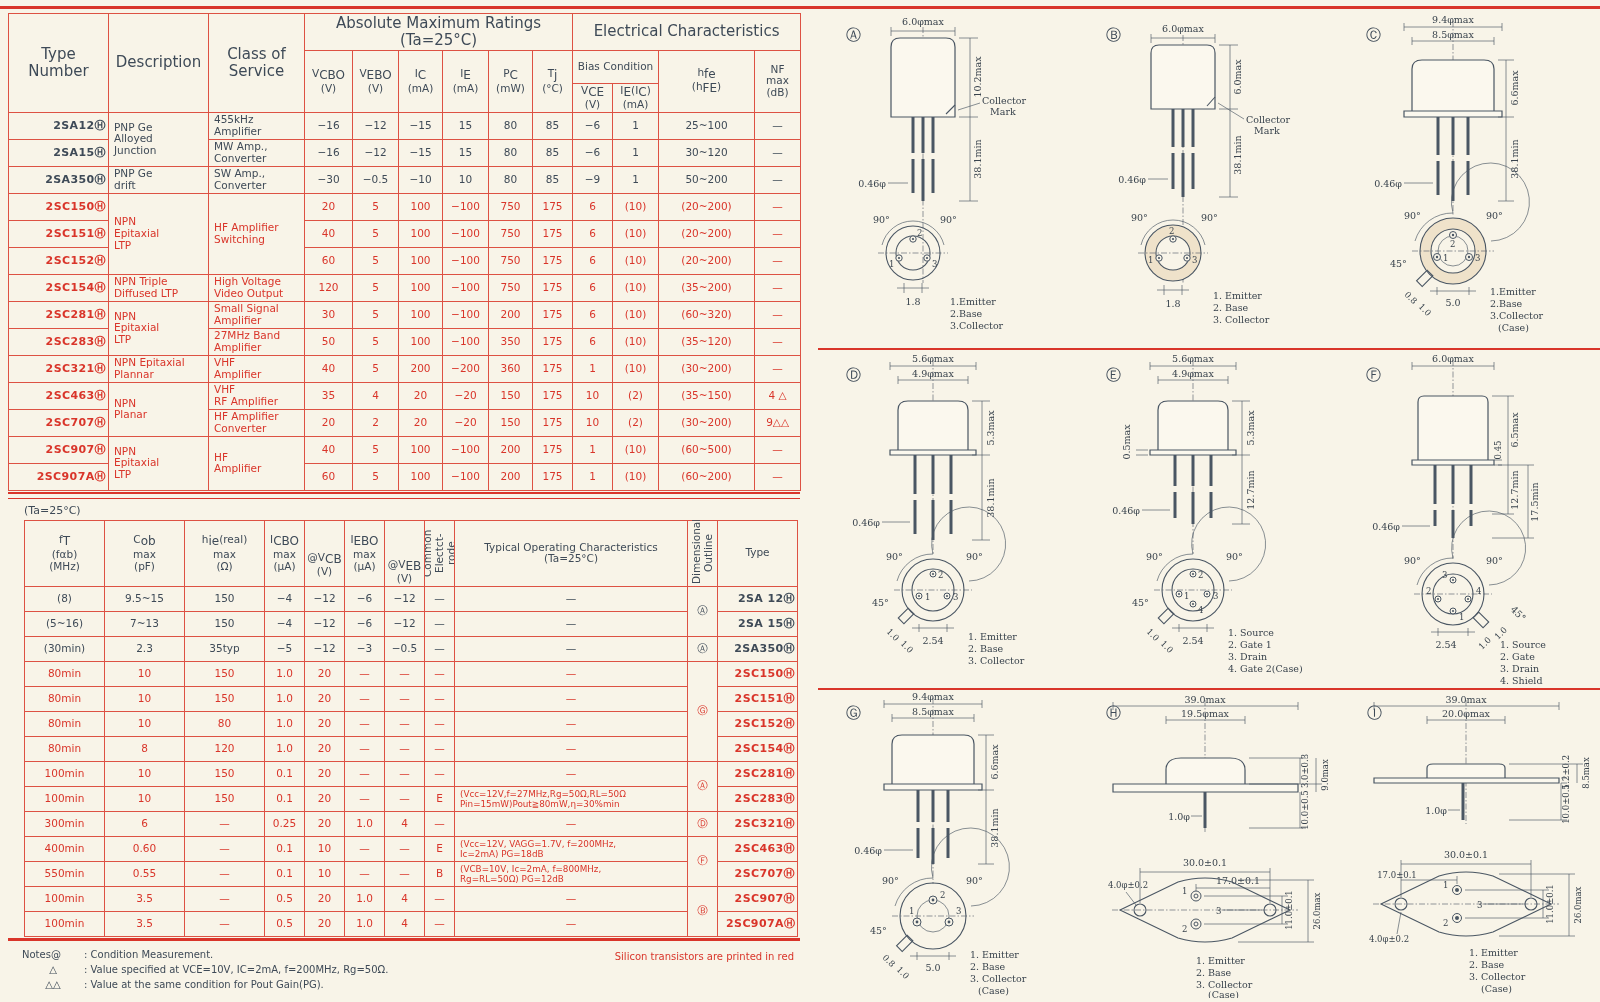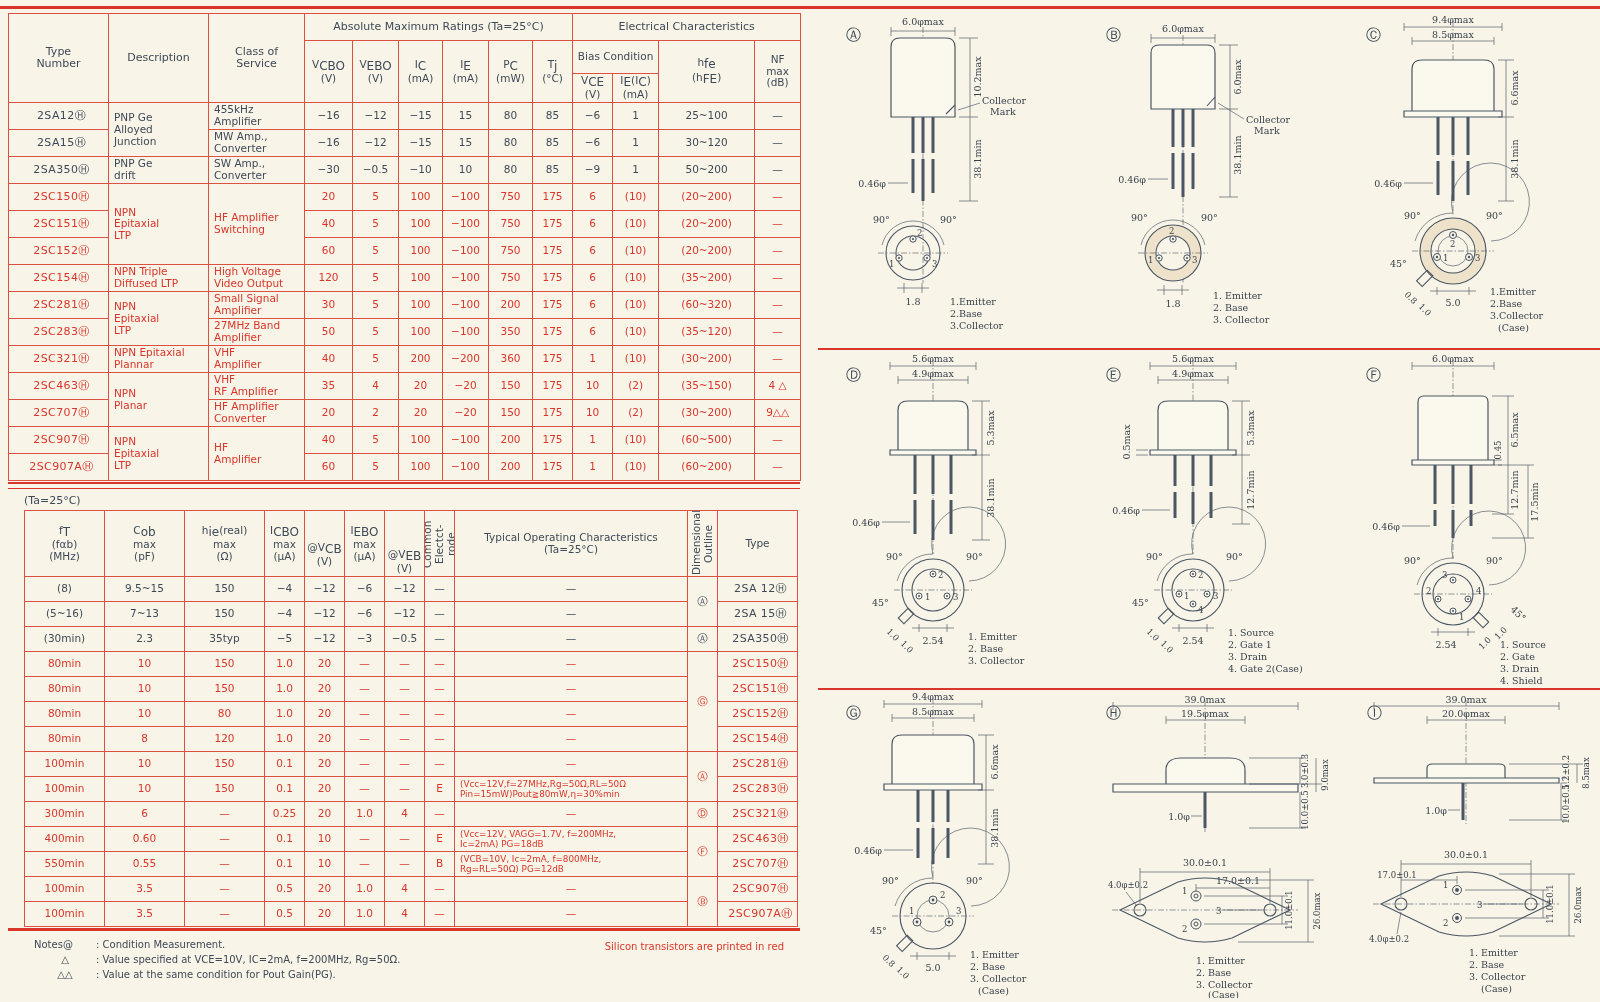--- a/index.html
+++ b/index.html
@@ -8,41 +8,41 @@
   .toprule{position:absolute;left:0;top:6px;width:1600px;height:3px;background:#d9352a}
   .left{position:absolute;left:8px;top:13px;width:792px}
   .right{position:absolute;left:818px;top:0;width:782px;height:1002px}
   .sep{position:absolute;left:0;width:782px;height:2px;background:#d9352a}
 
   .tbl{border-collapse:collapse;table-layout:fixed;width:792px}
   .tbl th,.tbl td{border:1.3px solid #dd5143;font:10.5px/1.12 "DejaVu Sans",sans-serif;
       color:#3e4a57;text-align:center;vertical-align:middle;padding:1px 2px;font-weight:normal;
       overflow:hidden}
   #t2{width:773px;margin-left:16px}
-  #t1 thead tr:first-child th{height:24px;font-size:11px}
+  #t1 thead tr:first-child th{height:24px;font-size:15px}
   #t1 thead tr:nth-child(2) th{height:30px}
   #t1 thead tr:nth-child(3) th{height:20px}
   #t1 tbody td{height:24px}
   #t2 thead th{height:56px}
   #t2 tbody td{height:22px}
-  #t1 tbody td:first-child,#t2 tbody td:last-child{font-weight:normal;text-align:center;
+  #t1 tbody td:first-child,#t2 tbody td:last-child{font-weight:bold;text-align:right;
       padding-left:8px;font-size:11px;letter-spacing:.4px}
   tr.r td{color:#d9352a}
   .lft{text-align:left!important;padding-left:5px!important;font-weight:normal!important}
   .sm{font-size:8.8px!important;line-height:1.15!important;letter-spacing:0!important}
   .out{font-size:13px;font-weight:normal!important}
   .vert{writing-mode:vertical-rl;transform:rotate(180deg);font-size:9.5px;line-height:1.1;padding:2px 0}
   sub{font-size:12px;vertical-align:-2px}
   .ta{font:11px "DejaVu Sans",sans-serif;margin:5px 0 3px 16px}
   .dbl{border-top:2px solid #d9352a;border-bottom:1.5px solid #d9352a;height:4px;margin-top:1px}
   .thick{height:3px;background:#d9352a;margin-top:1px}
   .notes{position:relative;margin-top:6px;font:10px/1.5 "DejaVu Sans",sans-serif}
-  .nrow{display:flex;margin-left:26px}
+  .nrow{display:flex;margin-left:14px}
   .nm{width:62px;flex:none}
-  .rednote{position:absolute;right:16px;top:2px;color:#d9352a}
+  .rednote{position:absolute;right:6px;top:2px;color:#d9352a}
 
   .dia-row{position:absolute;left:0;display:flex}
   .row1{top:14px;height:332px}.row2{top:354px;height:330px}.row3{top:692px;height:306px}
   .dia{position:relative;width:260px;height:100%}
   .wide{width:261px}
   .badge{position:absolute;left:28px;top:12px;font:15px "DejaVu Serif",serif;color:#3e4a57}
   svg.draw{position:absolute;left:0;top:0;width:100%;height:100%}
   .ln{stroke:#4a5663;fill:none;stroke-width:1.1}
   .body{stroke:#4a5663;fill:#fbf8ee;stroke-width:1.2}
   .dim{stroke:#4a5663;fill:none;stroke-width:.65}

